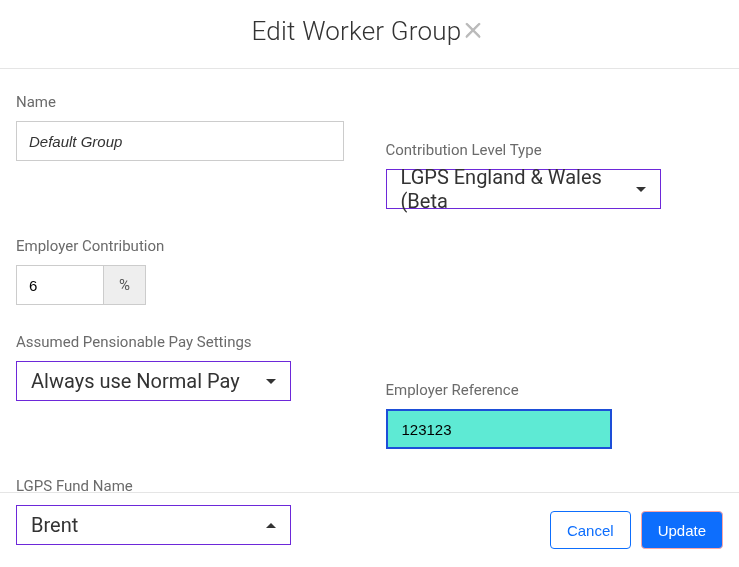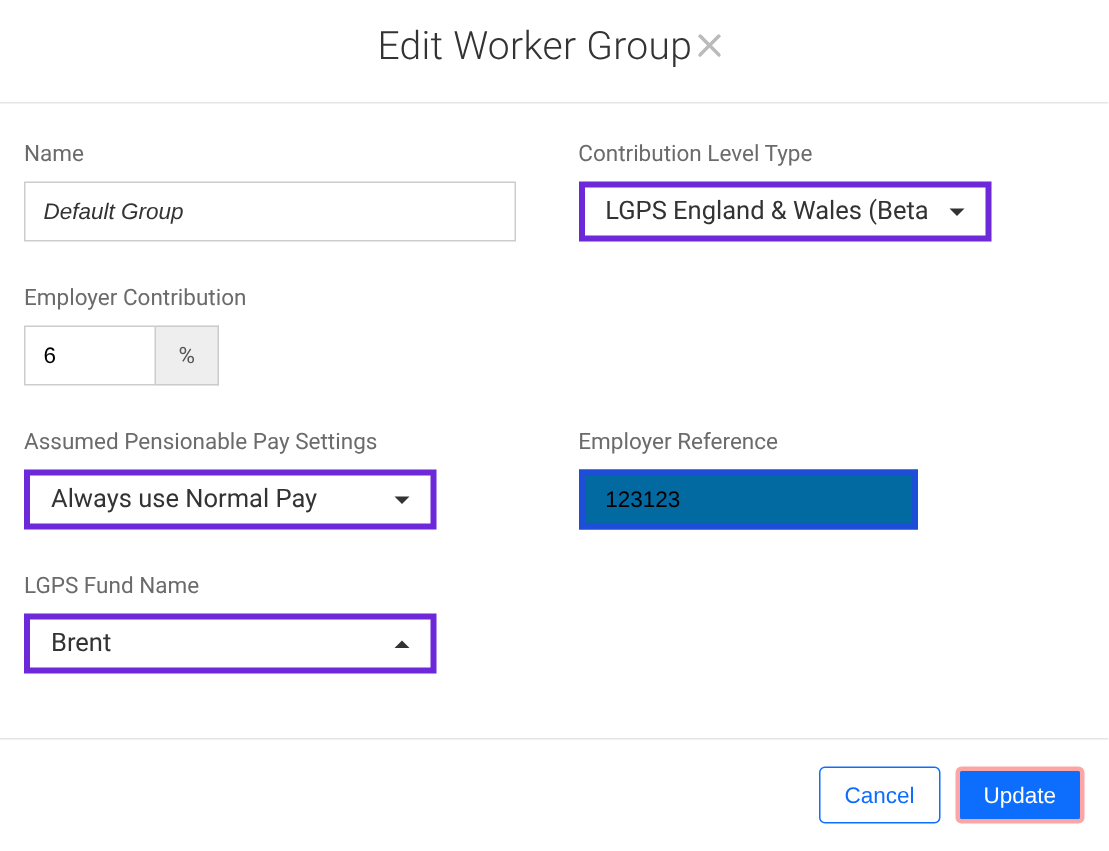--- a/index.html
+++ b/index.html
@@ -55,28 +55,28 @@
       border: 1px solid #ccc;
       padding: 0 12px;
       font-size: 15px;
       color: #333;
       background: #fff;
       font-style: italic;
     }
     .select-wrap {
       width: 275px;
       height: 40px;
-      border: 4px solid #6d28d9;
+      border: 1px solid #6d28d9;
       background: #fff;
       display: flex;
       align-items: center;
       justify-content: space-between;
       padding: 5px 14px;
       cursor: pointer;
-      font-size: 17px;
+      font-size: 20px;
       color: #333;
     }
     .select-wrap.small-caret .caret-down,
     .caret-down {
       width: 0; height: 0;
       border-left: 5px solid transparent;
       border-right: 5px solid transparent;
       border-top: 5px solid #333;
     }
     .caret-up {
@@ -104,24 +104,24 @@
       background: #eee;
       display: flex;
       align-items: center;
       justify-content: center;
       font-size: 15px;
       color: #555;
     }
     .emp-ref {
       width: 226px;
       height: 40px;
-      border: 4px solid #1d4ed8;
+      border: 2px solid #1d4ed8;
       padding: 0 14px;
       font-size: 15px;
-      background: #0369a1;
+      background: #5eead4;
     }
     .modal-footer {
       border-top: 1px solid #e5e5e5;
       padding: 18px 16px 18px 16px;
       display: flex;
       justify-content: flex-end;
       gap: 10px;
       position: absolute;
       left: 0; right: 0;
       bottom: 0;
@@ -136,25 +136,26 @@
       align-items: center;
       justify-content: center;
     }
     .btn-outline {
       background: #fff;
       border: 1px solid #0d6efd;
       color: #0d6efd;
     }
     .btn-primary {
       background: #0d6efd;
-      border: 3px solid #fca5a5;
+      border: 1px solid #fca5a5;
       color: #fff;
     }
     .col-right-offset {
       padding-left: 24px;
+      margin-top: 48px;
     }
   </style>
 </head>
 <body>
 
 <div class="modal-header">
   <h2 class="modal-title">Edit Worker Group</h2>
   <div class="close-btn">
     <svg viewBox="0 0 24 24">
       <path fill="currentColor" d="M18.3 5.71 12 12.01l-6.3-6.3L4.29 7.12l6.3 6.3-6.3 6.29 1.41 1.42 6.3-6.3 6.3 6.3 1.41-1.42-6.3-6.29 6.3-6.3z" transform="translate(0,-1)"></path>

